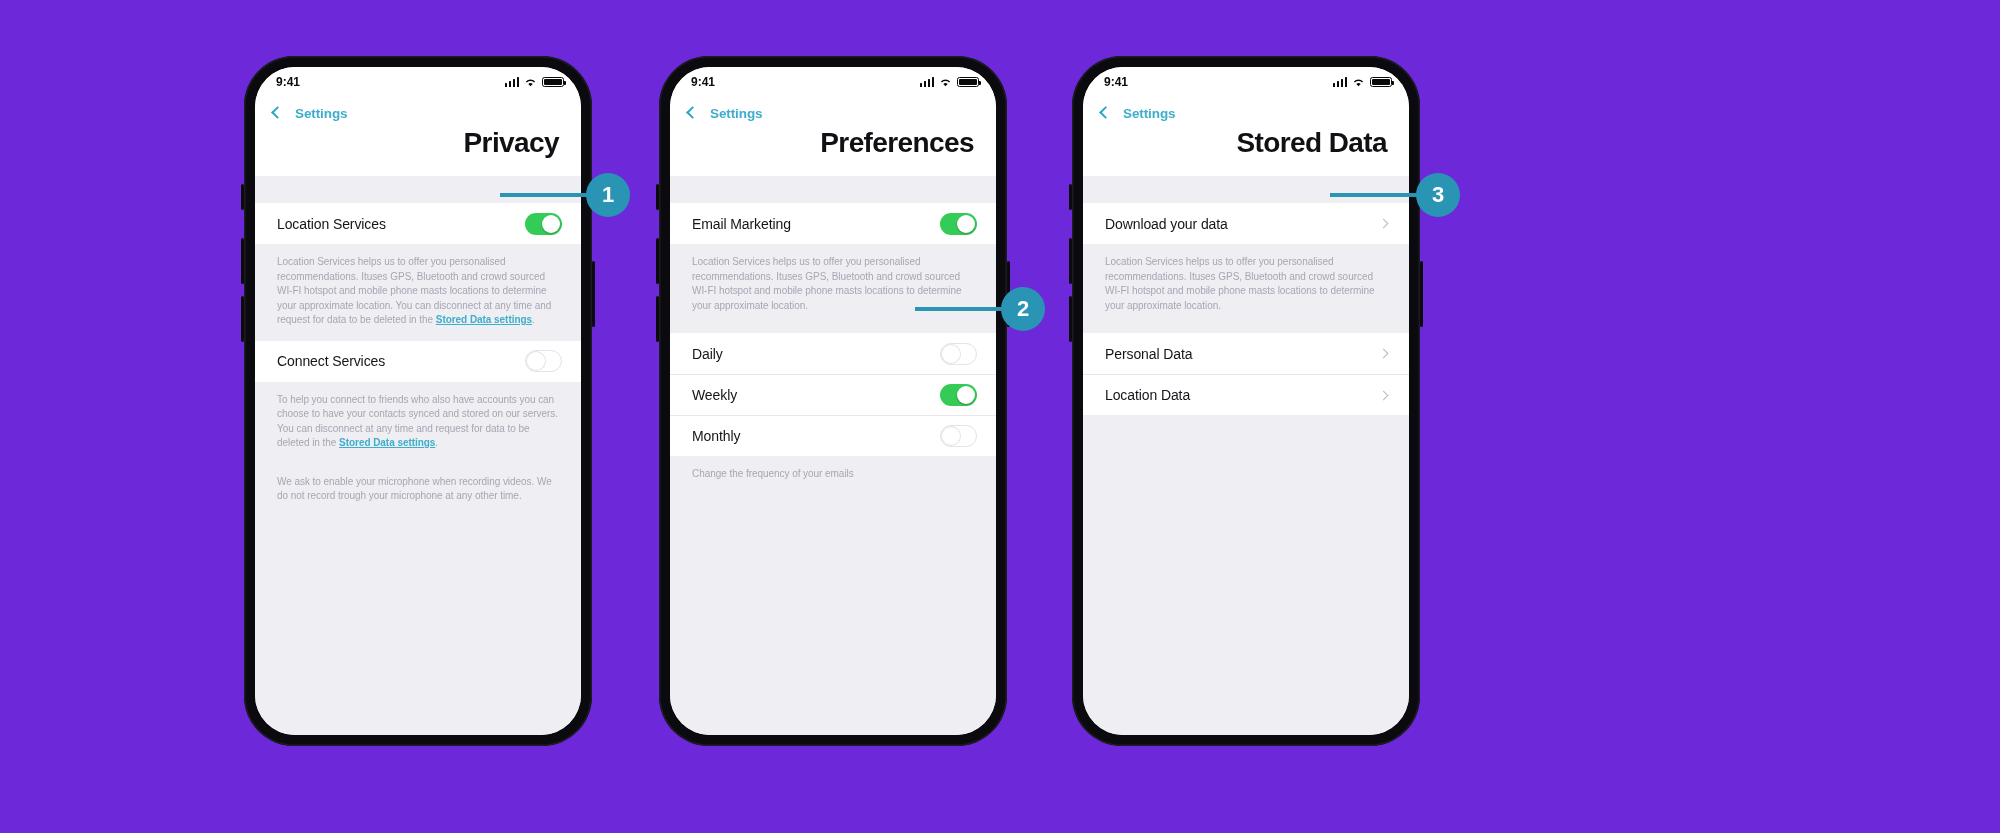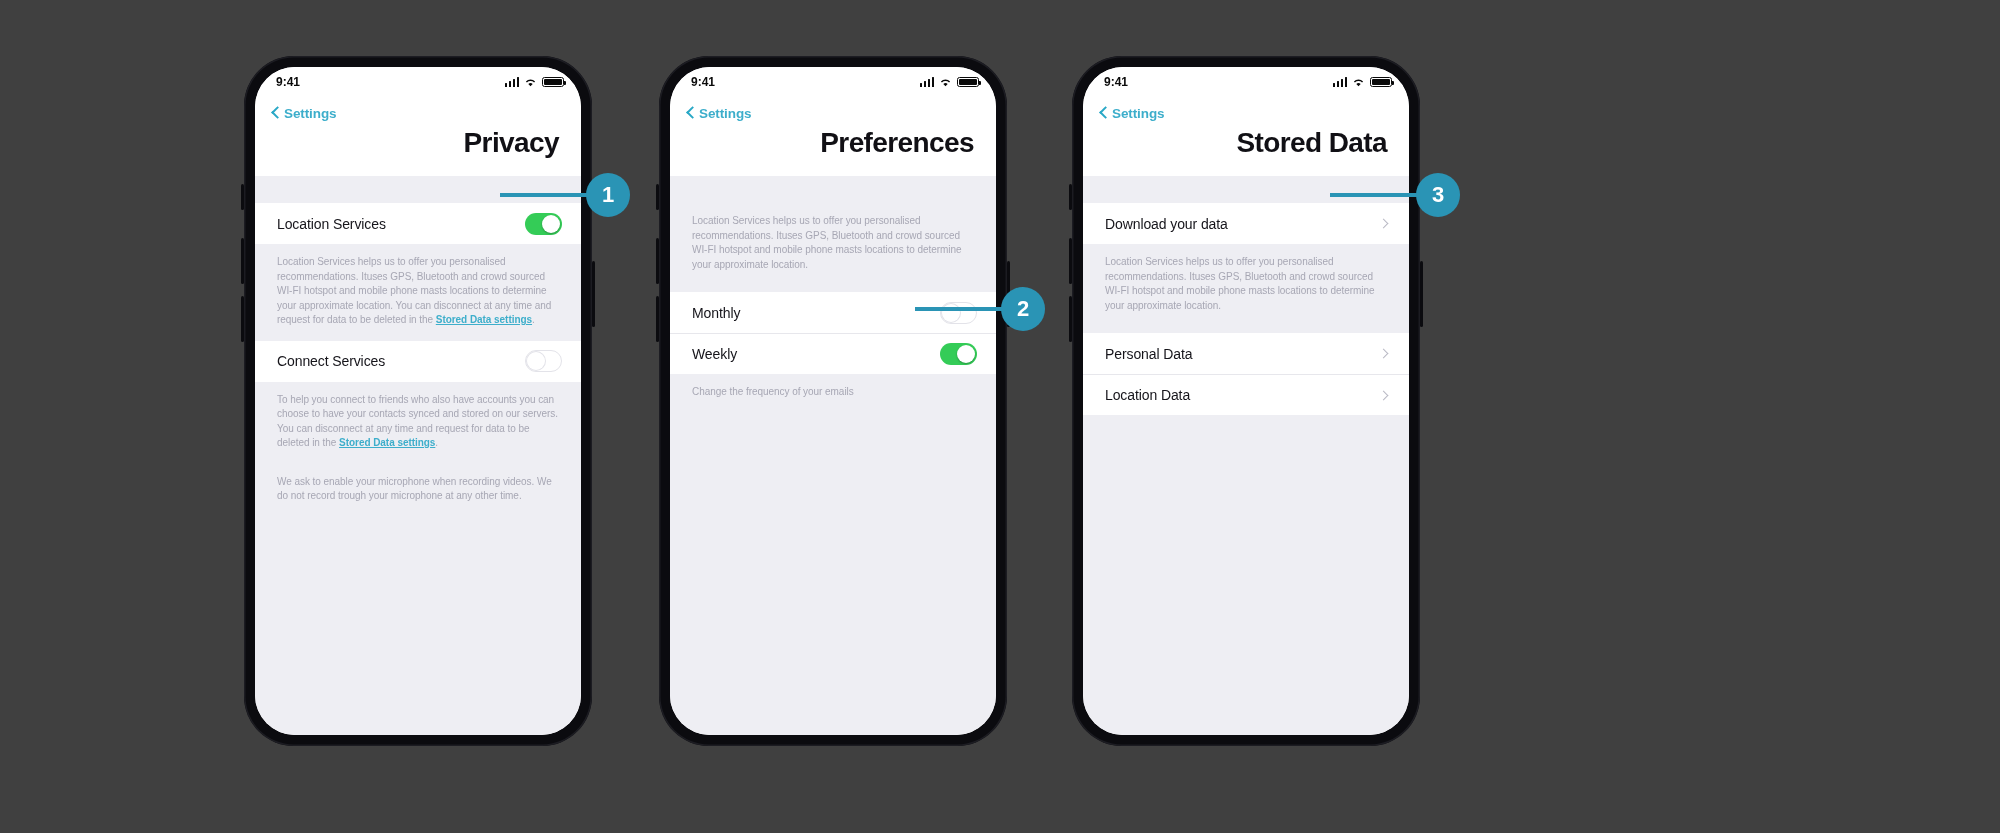--- a/index.html
+++ b/index.html
@@ -3,21 +3,21 @@
 <meta charset="utf-8">
 <style>
   * { box-sizing: border-box; margin: 0; padding: 0; }
   html, body {
     width: 2000px; height: 833px;
     background: #000000;
     font-family: "Liberation Sans", sans-serif;
     overflow: hidden;
   }
 
-  .stage { position: relative; width: 2000px; height: 833px; background: #404040; }
+  .stage { position: relative; width: 2000px; height: 833px; background: #6d28d9; }
 
   
   .phone {
     position: absolute;
     width: 348px; height: 690px;
     background: #0b0b0f;
     border-radius: 50px;
     box-shadow: 0 0 0 1.5px #1c1c22 inset;
   }
   .phone .screen {
@@ -73,21 +73,21 @@
   }
   .battery::after {
     content: ""; position: absolute; right: -3px; top: 3px;
     width: 1.8px; height: 4px; background: #0a0a0a; border-radius: 0 1px 1px 0;
   }
   .battery i { display: block; height: 100%; width: 100%; background: #0a0a0a; border-radius: 1px; }
 
   
   .navbar { padding: 6px 22px 0 18px; background: #fff; }
   .backlink {
-    display: inline-flex; align-items: center; gap: 1px;
+    display: inline-flex; align-items: center; gap: 12px;
     color: #3daecb; font-size: 13.5px; font-weight: 600; letter-spacing: -0.1px;
   }
   .chev-back {
     width: 9px; height: 9px;
     border-left: 2.4px solid #29a8c6; border-bottom: 2.4px solid #29a8c6;
     transform: rotate(45deg); margin-right: 1px; margin-top: -1px;
   }
   .page-title {
     padding: 6px 22px 17px 22px; background: #fff;
     font-size: 28px; font-weight: bold; color: #111015; letter-spacing: -0.6px; text-align: right;
@@ -257,31 +257,43 @@
         <div class="navbar">
           <a class="backlink">
             <span class="chev-back"></span>
             <span>Settings</span>
           </a>
         </div>
         <div class="page-title">Preferences</div>
 
         <div class="group-gap"></div>
 
+        <div class="row">
+          <span class="row-label">Email Marketing</span>
+          <span class="toggle on">
+              <span class="knob"></span>
+            </span>
+        </div>
         <div class="desc pad-lg">Location Services helps us to offer you personalised recommendations. Ituses GPS, Bluetooth and crowd sourced WI-FI hotspot and mobile phone masts locations to determine your approximate location.</div>
 
+        <div class="row">
+          <span class="row-label">Daily</span>
+          <span class="toggle off">
+              <span class="knob"></span>
+            </span>
+        </div>
+        <div class="row">
+          <span class="row-label">Weekly</span>
+          <span class="toggle on">
+              <span class="knob"></span>
+            </span>
+        </div>
         <div class="row">
           <span class="row-label">Monthly</span>
           <span class="toggle off">
-              <span class="knob"></span>
-            </span>
-        </div>
-        <div class="row">
-          <span class="row-label">Weekly</span>
-          <span class="toggle on">
               <span class="knob"></span>
             </span>
         </div>
         <div class="desc">Change the frequency of your emails</div>
 
         <div class="filler"></div>
       </div>
     </div>
   </div>
 

